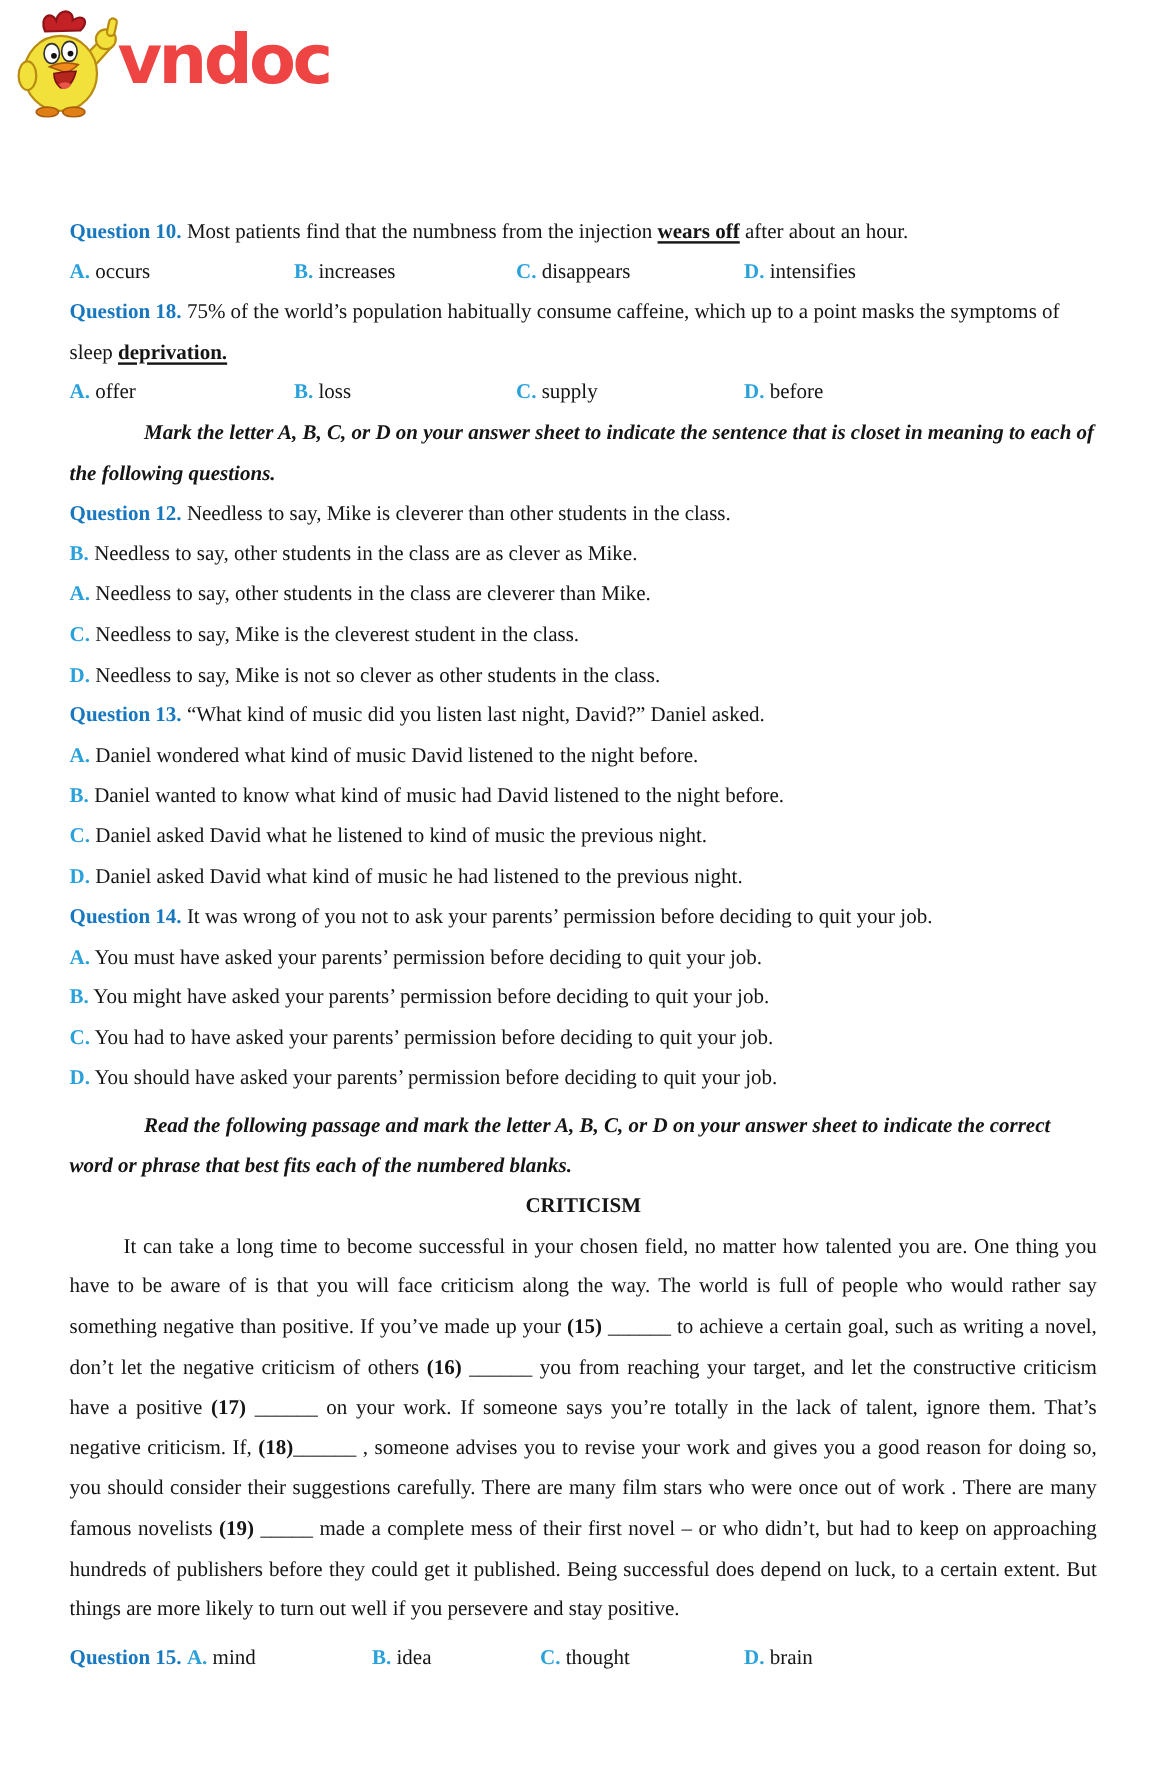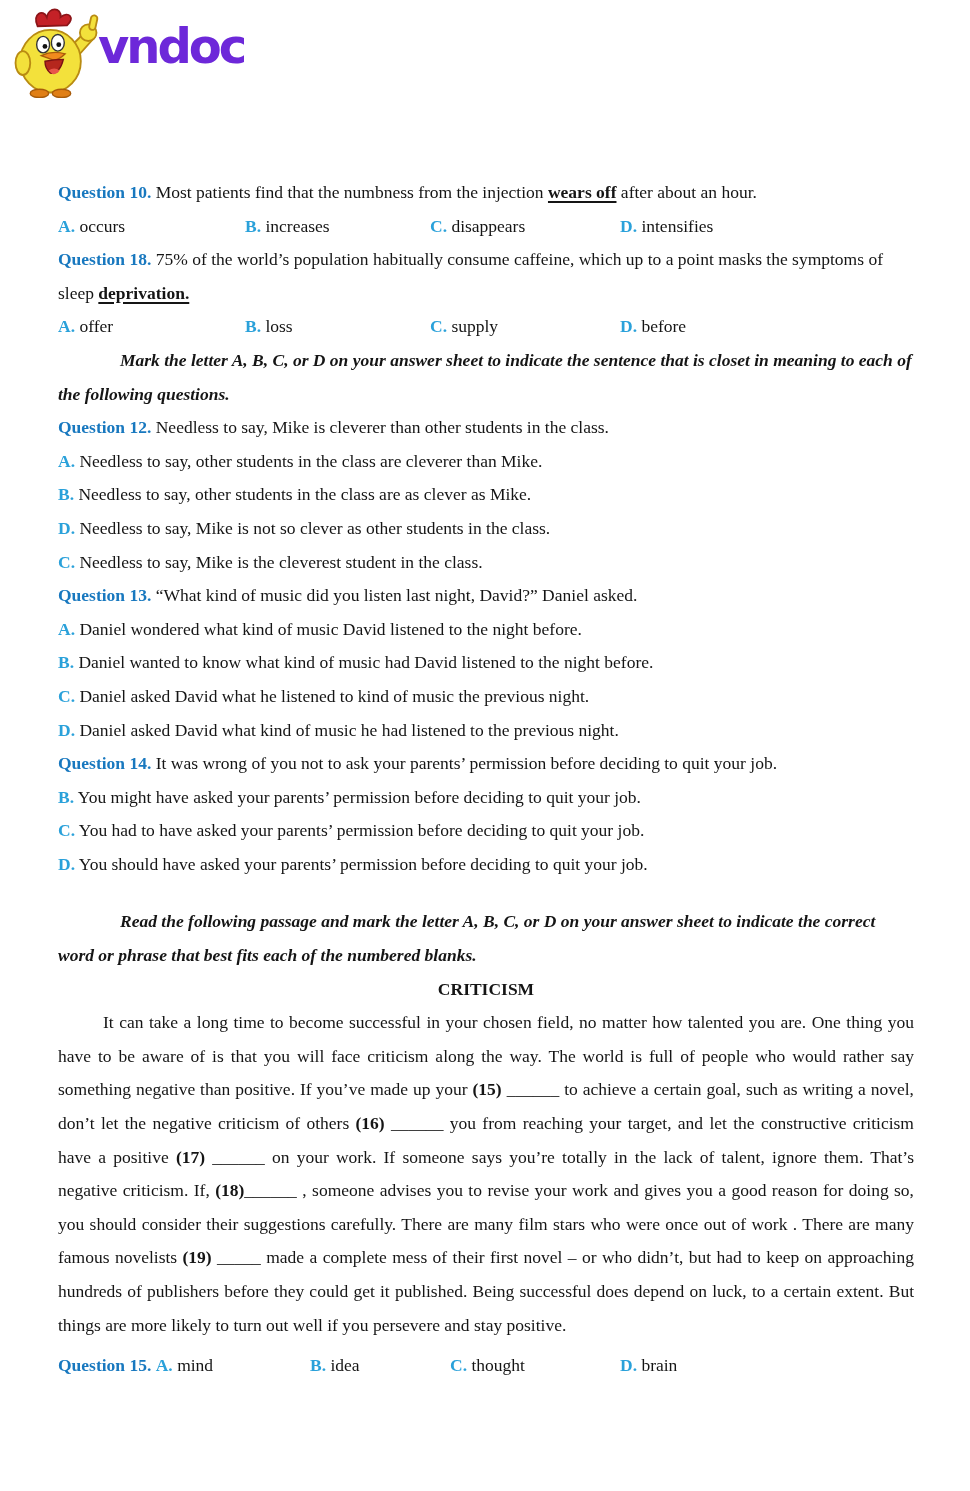--- a/index.html
+++ b/index.html
@@ -2,39 +2,39 @@
 <html><head>
 <meta charset="utf-8">
 <style>
   html,body{margin:0;padding:0;background:#fff;}
   body{width:970px;height:1491px;position:relative;font-family:"Liberation Serif",serif;color:#151515;}
   .page{position:absolute;inset:0;width:970px;height:1491px;overflow:hidden;background:#ffffff;}
 
   
   .logo{position:absolute;top:6px;left:10px;display:flex;align-items:flex-start;}
   .mascot{width:92px;height:92px;display:block;}
-  .brand{font-family:"DejaVu Sans",sans-serif;font-weight:800;font-size:48px;line-height:1;
-         color:#6d28d9;letter-spacing:-3px;margin:16px 0 0 -4px;}
+  .brand{font-family:"DejaVu Sans",sans-serif;font-weight:800;font-size:57px;line-height:1;
+         color:#ef4444;letter-spacing:-3px;margin:16px 0 0 -4px;}
 
   
   .content{position:absolute;top:176px;left:58px;width:856px;font-size:17.5px;line-height:33.6px;}
   .content p{margin:0;}
 
   .qlabel{color:#1878bf;font-weight:bold;}
   .olabel{color:#2aa1da;font-weight:bold;}
   .emph{font-weight:bold;text-decoration:underline;text-decoration-thickness:1.6px;text-underline-offset:3px;}
 
   .optrow{display:flex;}
   .optrow .c1{width:187px;}
   .optrow .c2{width:185px;}
   .optrow .c3{width:190px;}
   .optrow .c4{flex:1;}
 
   .instruction{font-weight:bold;font-style:italic;text-indent:62px;}
-  .instruction.gap{margin-top:24px;}
+  .instruction.gap{margin-top:6px;}
 
   .ptitle{text-align:center;font-weight:bold;}
   .passage{text-align:justify;text-indent:45px;}
   .bseg{font-weight:bold;}
 
   .q15row{display:flex;margin-top:7px;}
   .q15row .ca{width:252px;}
   .q15row .cb{width:140px;}
   .q15row .cc{width:170px;}
   .q15row .cd{flex:1;}
@@ -98,38 +98,39 @@
       <span class="c3"><span class="olabel">C.</span> <span>supply</span></span>
       <span class="c4"><span class="olabel">D.</span> <span>before</span></span>
     </div>
 
     <p class="instruction">Mark the letter A, B, C, or D on your answer sheet to indicate the sentence that is closet in meaning to each of the following questions.</p>
 
     <p>
       <span class="qlabel">Question 12.</span>
       <span>Needless to say, Mike is cleverer than other students in the class.</span>
     </p>
+    <p><span class="olabel">B.</span> <span>Needless to say, other students in the class are as clever as Mike.</span></p>
     <p><span class="olabel">A.</span> <span>Needless to say, other students in the class are cleverer than Mike.</span></p>
-    <p><span class="olabel">B.</span> <span>Needless to say, other students in the class are as clever as Mike.</span></p>
+    <p><span class="olabel">C.</span> <span>Needless to say, Mike is the cleverest student in the class.</span></p>
     <p><span class="olabel">D.</span> <span>Needless to say, Mike is not so clever as other students in the class.</span></p>
-    <p><span class="olabel">C.</span> <span>Needless to say, Mike is the cleverest student in the class.</span></p>
 
     <p>
       <span class="qlabel">Question 13.</span>
       <span>“What kind of music did you listen last night, David?” Daniel asked.</span>
     </p>
     <p><span class="olabel">A.</span> <span>Daniel wondered what kind of music David listened to the night before.</span></p>
     <p><span class="olabel">B.</span> <span>Daniel wanted to know what kind of music had David listened to the night before.</span></p>
     <p><span class="olabel">C.</span> <span>Daniel asked David what he listened to kind of music the previous night.</span></p>
     <p><span class="olabel">D.</span> <span>Daniel asked David  what kind of music he had listened to the previous night.</span></p>
 
     <p>
       <span class="qlabel">Question 14.</span>
       <span>It was wrong of you not to ask your parents’ permission before deciding to quit your job.</span>
     </p>
+    <p><span class="olabel">A.</span> <span>You must have asked your parents’ permission before deciding to quit your job.</span></p>
     <p><span class="olabel">B.</span> <span>You might have asked your parents’ permission before deciding to quit your job.</span></p>
     <p><span class="olabel">C.</span> <span>You had to have asked your parents’ permission before deciding to quit your job.</span></p>
     <p><span class="olabel">D.</span> <span>You should have asked your parents’ permission before deciding to quit your job.</span></p>
 
     <p class="instruction gap">Read the following passage and mark the letter A, B, C, or D on your answer sheet to indicate the correct word or phrase that best fits each of the numbered blanks.</p>
 
     <p class="ptitle">CRITICISM</p>
     <p class="passage"><span>It can take a long time to become successful in your chosen field, no matter how talented you are. One thing you have to be aware of is that you will face criticism along the way. The world is full of people who would rather say something negative than positive. If you’ve made up your </span><span class="bseg">(15)</span><span> ______ to achieve a certain goal, such as writing a novel, don’t let the negative criticism of others </span><span class="bseg">(16)</span><span> ______ you from reaching your target, and let the constructive criticism have a positive </span><span class="bseg">(17)</span><span> ______ on your work. If someone says you’re totally in the lack of talent, ignore them. That’s negative criticism. If, </span><span class="bseg">(18)</span><span>______ , someone advises you to revise your work and gives you a good reason for doing so, you should consider their suggestions carefully. There are many film stars who were once out of work . There are many famous novelists </span><span class="bseg">(19)</span><span> _____ made a complete mess of their first novel – or who didn’t, but had to keep on approaching hundreds of publishers before they could get it published. Being successful does depend on luck, to a certain extent. But things are more likely to turn out well if you persevere and stay positive.</span></p>
 
     <div class="q15row">

